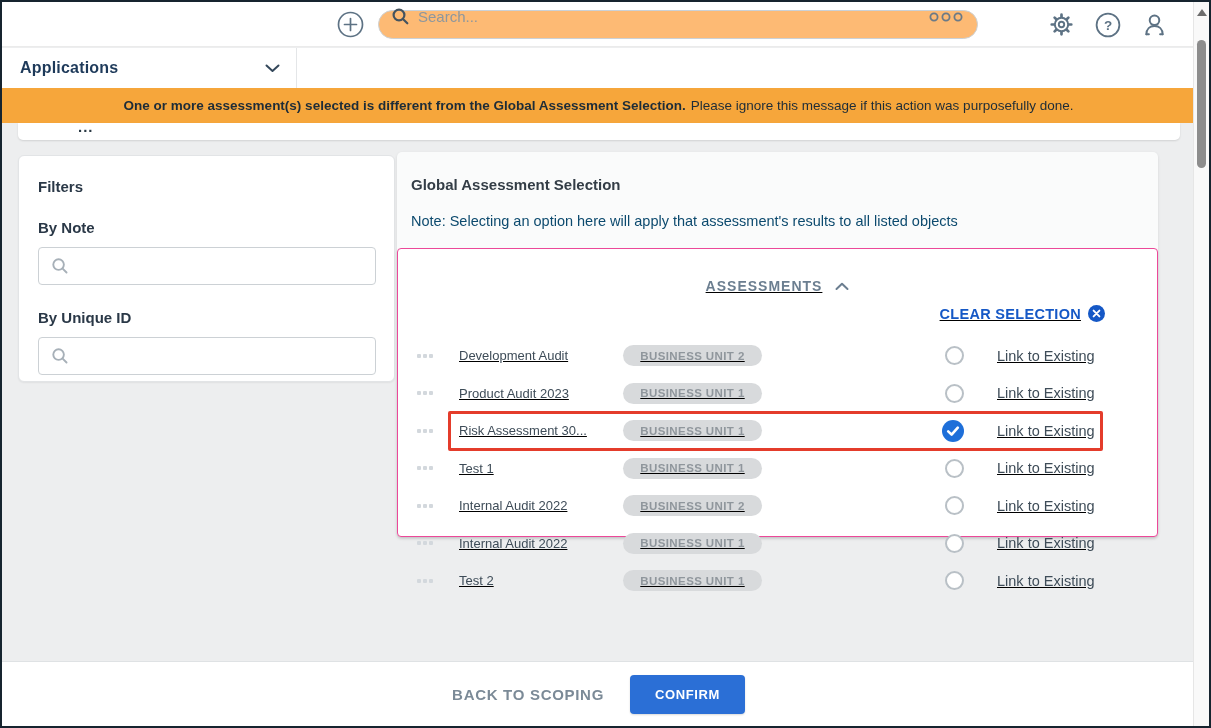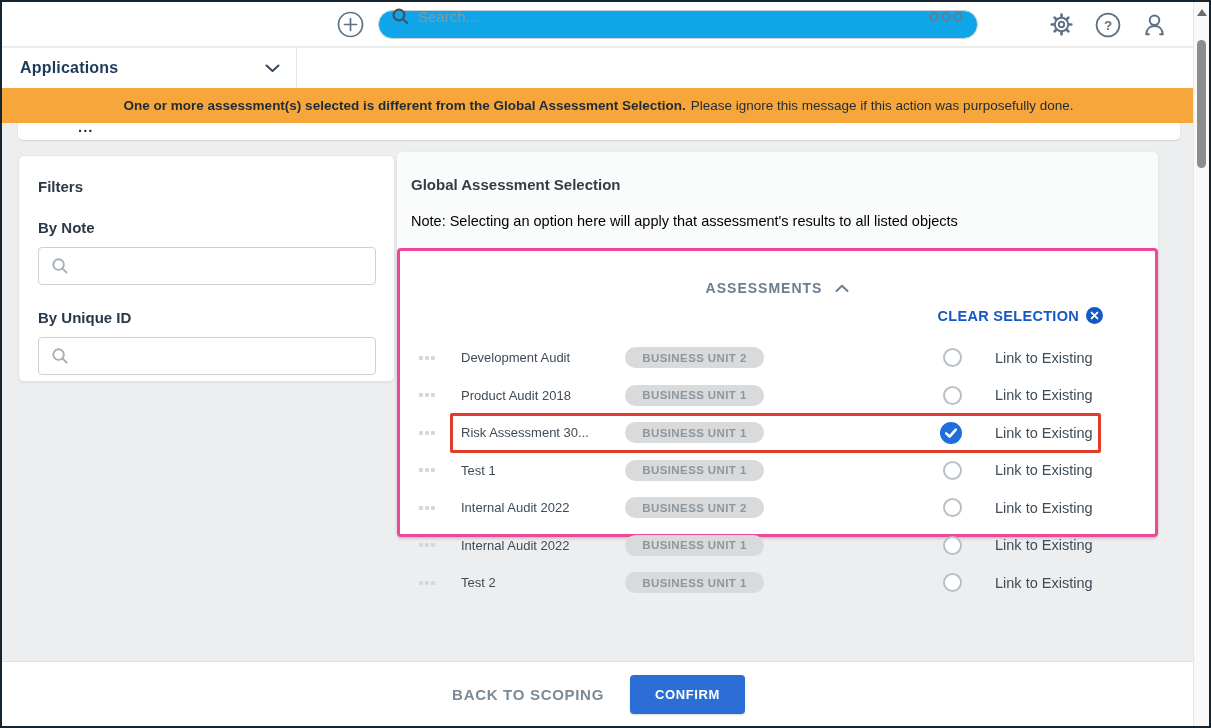--- a/index.html
+++ b/index.html
@@ -14,21 +14,21 @@
   .scroll-up { position:absolute; top:7px; left:3px; width:0; height:0;
     border-left:5px solid transparent; border-right:5px solid transparent;
     border-bottom:7px solid #6d6d6d; }
   .scroll-thumb { position:absolute; top:38px; left:3px; width:9px; height:128px;
     background:#8d8d8d; border-radius:5px; }
   
   .topbar { position:absolute; left:0; top:0; width:1191px; height:45px;
     background:#fff; border-bottom:1px solid #ebebeb; }
   .plus-wrap { position:absolute; left:335px; top:9px; }
   .search-pill { position:absolute; left:376px; top:8px; width:600px; height:29px;
-    border:1px solid #cbd1d6; border-radius:15px; background:#0ea5e9;
+    border:1px solid #cbd1d6; border-radius:15px; background:#fdba74;
     display:flex; align-items:center; padding:0 14px 16px 12px; }
   .search-pill input { border:none; outline:none; flex:1; font-family:"Liberation Sans",sans-serif;
     font-size:15px; color:#3e4c58; background:transparent; margin-left:8px; }
   .search-pill input::placeholder { color:#8d979e; }
   .topbar-icons { position:absolute; right:26px; top:0; height:45px;
     display:flex; align-items:center; gap:21px; }
   
   .appbar { position:absolute; left:0; top:46px; width:1191px; height:40px; background:#fff; }
   .app-section { width:295px; height:100%; border-right:1px solid #e4e6e8;
     display:flex; align-items:center; justify-content:space-between; padding:0 16px 0 18px; }
@@ -51,24 +51,24 @@
   .filter-label { font-size:15px; font-weight:700; color:#2a3847; margin-top:24px; }
   .filter-input { margin-top:11px; height:38px; border:1px solid #ccd1d5; border-radius:4px;
     background:#fff; display:flex; align-items:center; padding:0 10px 0 12px; }
   .filter-input input { border:none; outline:none; flex:1; margin-left:9px;
     font-family:"Liberation Sans",sans-serif; font-size:14px; color:#3e4c58; background:transparent; }
   
   .panel { position:absolute; left:395px; top:150px; width:761px; height:385px;
     background:#fafbfb; border-radius:5px; box-shadow:0 1px 3px rgba(0,0,0,0.10); }
   .panel-title { position:absolute; left:14px; top:24px; font-size:15px;
     font-weight:700; color:#333d46; }
-  .panel-note { position:absolute; left:14px; top:61px; font-size:14.5px; color:#000000; }
+  .panel-note { position:absolute; left:14px; top:61px; font-size:14.5px; color:#0c4a6e; }
   .assess-card { position:absolute; left:0; right:0; top:96px; bottom:0;
-    background:#fff; border:3px solid #ec4899; border-radius:4px;
-    box-shadow:0 2px 3px rgba(0,0,0,0.10); }
+    background:#fff; border:1px solid #ec4899; border-radius:4px;
+    box-shadow:0 2px 3px rgba(0,0,0,0.10);text-decoration:underline; }
   .section-head { display:flex; align-items:center; justify-content:center; gap:13px;
     padding-top:29px; cursor:pointer; }
   .section-label { font-size:14px; font-weight:600; color:#6b7e90; letter-spacing:1px; }
   .clear-row { display:flex; align-items:center; justify-content:flex-end;
     gap:7px; padding-right:52px; margin-top:11px; cursor:pointer; }
   .clear-label { font-size:14.5px; font-weight:700; color:#1558c6; letter-spacing:0.3px; }
   .rows { margin-top:15px; }
   .row { position:relative; display:flex; align-items:center; height:37.5px;
     padding:0 54px 0 19px; }
   .drag-handle { display:flex; gap:2px; width:18px; cursor:grab; }
@@ -226,21 +226,21 @@
     <span class="link-label">Link to Existing</span>
 
   </div>
 
   <div class="row">
     <span class="drag-handle">
       <i></i>
               <i></i>
               <i></i>
     </span>
-    <span class="row-name">Product Audit 2018</span>
+    <span class="row-name">Product Audit 2023</span>
     <span class="pill">BUSINESS UNIT 1</span>
     <span class="row-spacer"></span>
     <span class="radio"></span>
 
     <span class="link-label">Link to Existing</span>
 
   </div>
 
   <div class="row selected highlighted">
     <span class="drag-handle">

